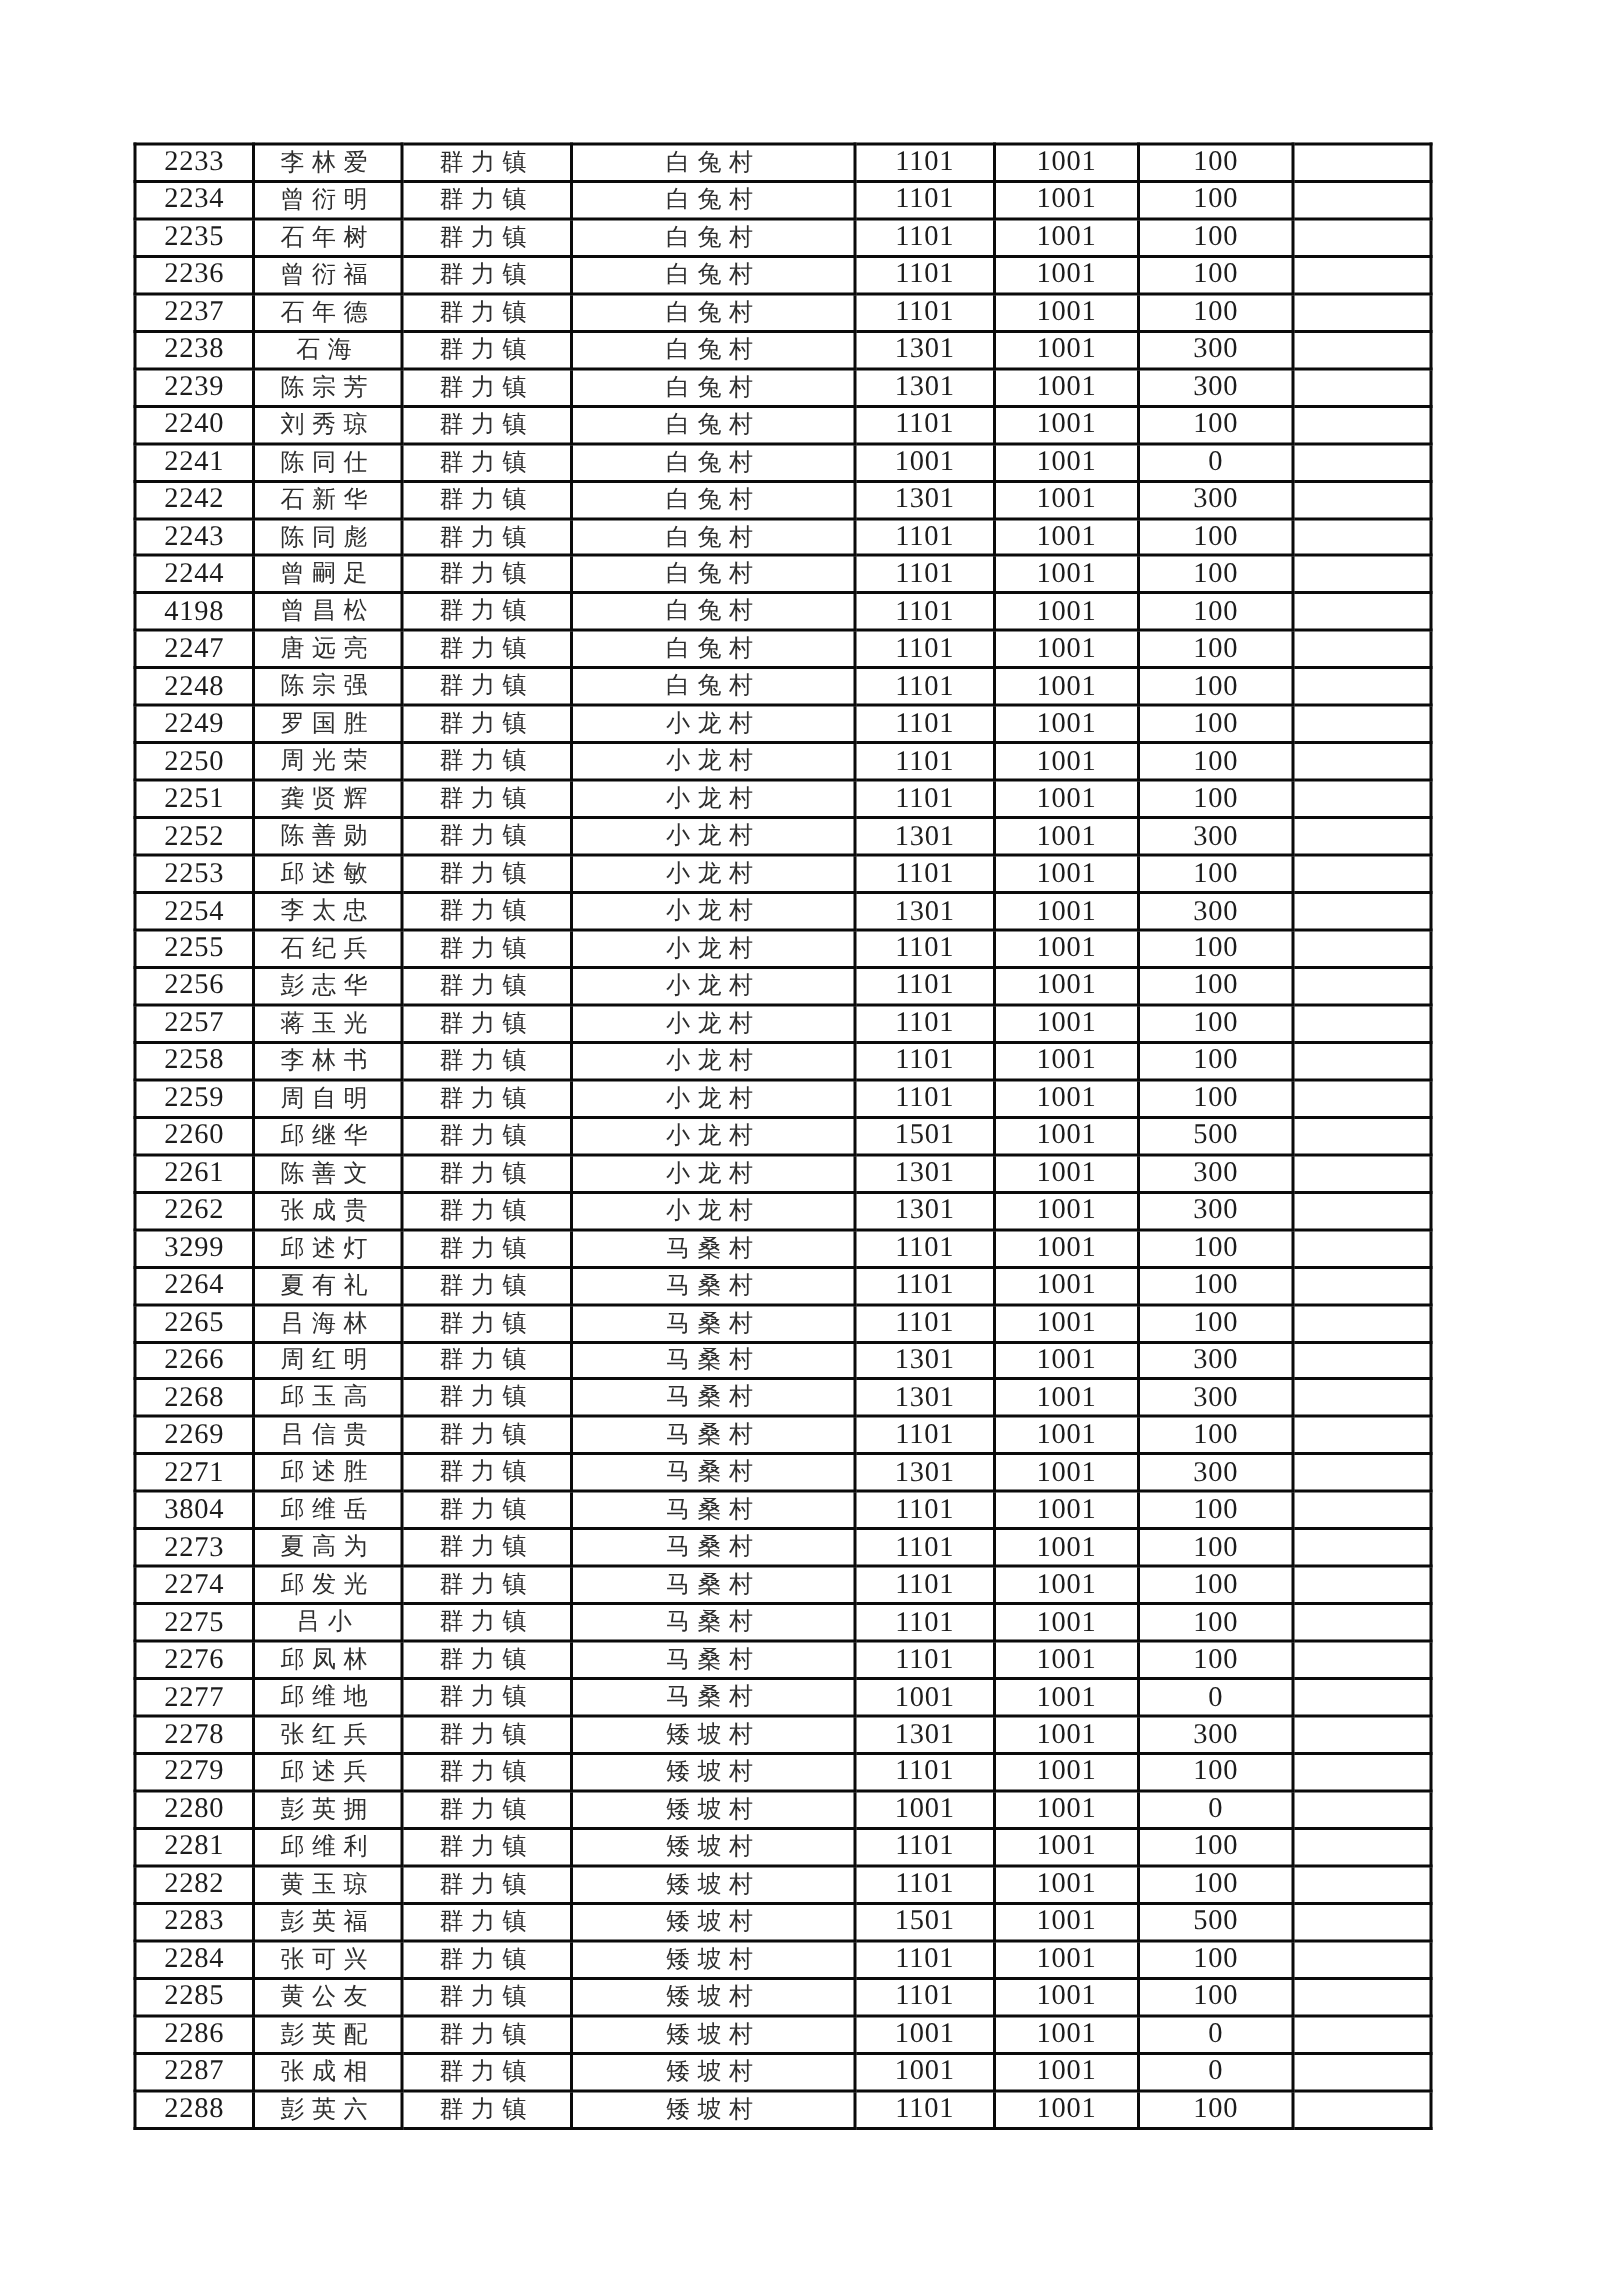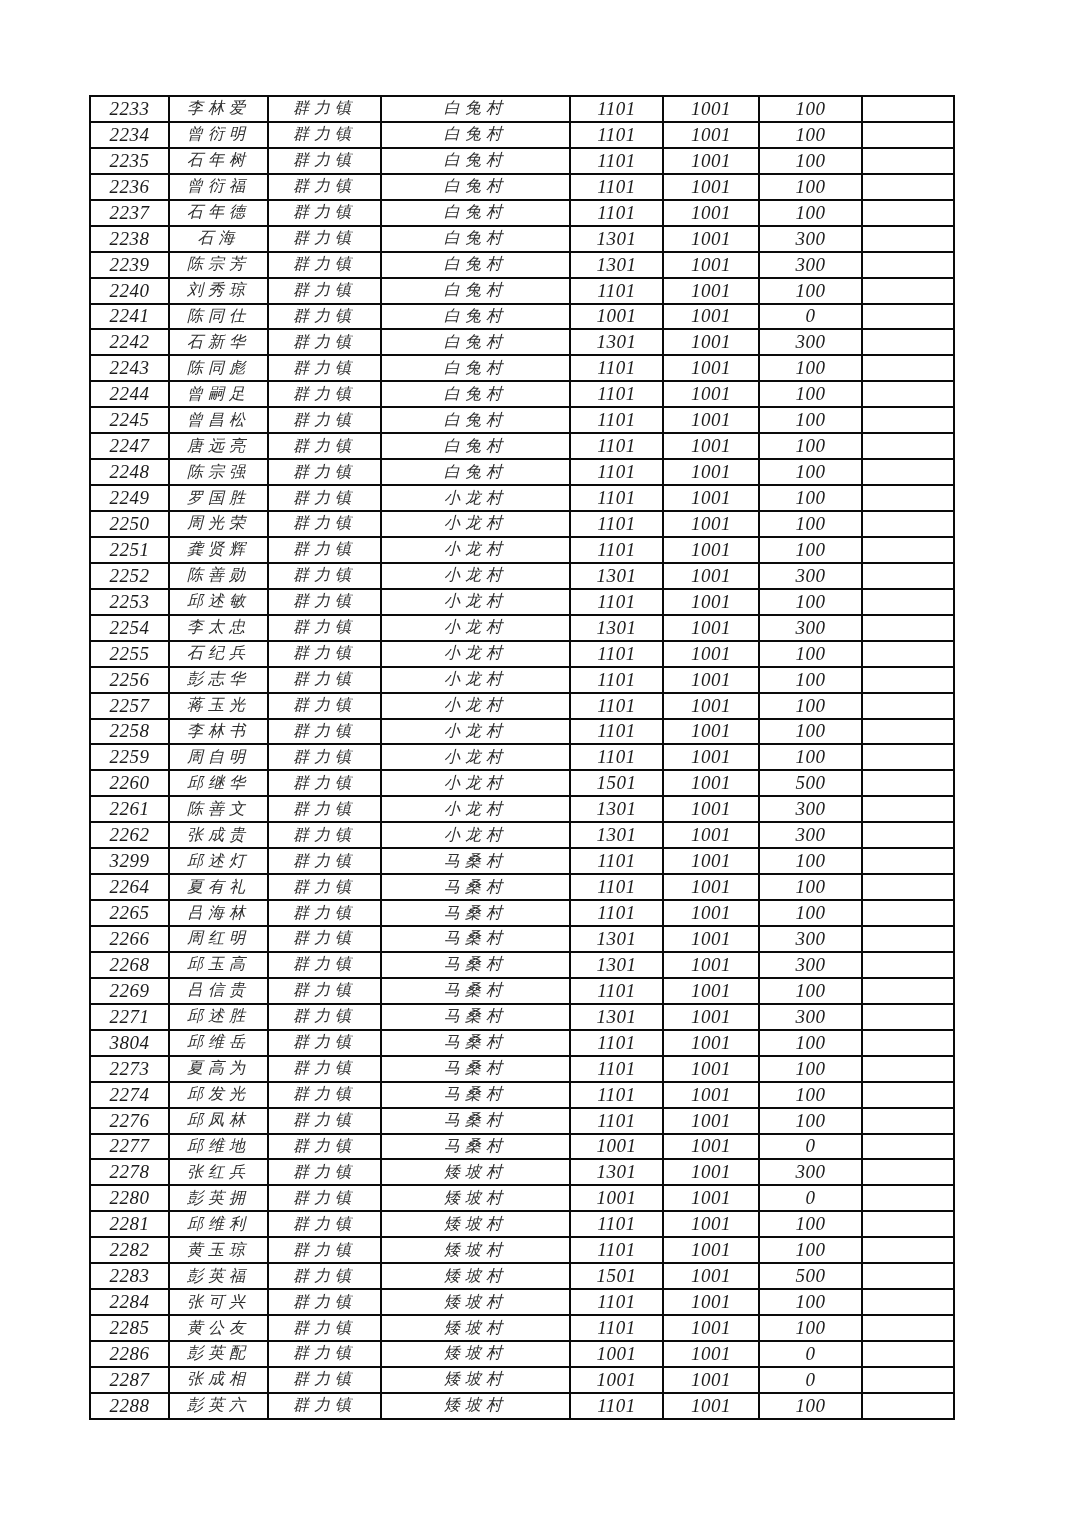--- a/index.html
+++ b/index.html
@@ -7,21 +7,20 @@
     padding: 0;
     background: #ffffff;
   }
   .page {
     position: relative;
     width: 1075px;
     height: 1519px;
     background: #ffffff;
     overflow: hidden;
     font-family: "Liberation Serif", "DejaVu Serif", serif;
-    font-style: italic;
   }
   table.roster {
     position: absolute;
     left: 89px;
     top: 95px;
     width: 864px;
     height: 1325px;
     border-collapse: collapse;
     table-layout: fixed;
   }
@@ -183,21 +182,21 @@
           <td class="num">2244</td>
           <td class="zh">曾嗣足</td>
           <td class="zh">群力镇</td>
           <td class="zh">白兔村</td>
           <td class="num">1101</td>
           <td class="num">1001</td>
           <td class="num">100</td>
           <td class="num"></td>
         </tr>
         <tr>
-          <td class="num">2245</td>
+          <td class="num">4198</td>
           <td class="zh">曾昌松</td>
           <td class="zh">群力镇</td>
           <td class="zh">白兔村</td>
           <td class="num">1101</td>
           <td class="num">1001</td>
           <td class="num">100</td>
           <td class="num"></td>
         </tr>
         <tr>
           <td class="num">2247</td>
@@ -453,20 +452,30 @@
           <td class="num">2274</td>
           <td class="zh">邱发光</td>
           <td class="zh">群力镇</td>
           <td class="zh">马桑村</td>
           <td class="num">1101</td>
           <td class="num">1001</td>
           <td class="num">100</td>
           <td class="num"></td>
         </tr>
         <tr>
+          <td class="num">2275</td>
+          <td class="zh">吕小</td>
+          <td class="zh">群力镇</td>
+          <td class="zh">马桑村</td>
+          <td class="num">1101</td>
+          <td class="num">1001</td>
+          <td class="num">100</td>
+          <td class="num"></td>
+        </tr>
+        <tr>
           <td class="num">2276</td>
           <td class="zh">邱凤林</td>
           <td class="zh">群力镇</td>
           <td class="zh">马桑村</td>
           <td class="num">1101</td>
           <td class="num">1001</td>
           <td class="num">100</td>
           <td class="num"></td>
         </tr>
         <tr>
@@ -480,20 +489,30 @@
           <td class="num"></td>
         </tr>
         <tr>
           <td class="num">2278</td>
           <td class="zh">张红兵</td>
           <td class="zh">群力镇</td>
           <td class="zh">矮坡村</td>
           <td class="num">1301</td>
           <td class="num">1001</td>
           <td class="num">300</td>
+          <td class="num"></td>
+        </tr>
+        <tr>
+          <td class="num">2279</td>
+          <td class="zh">邱述兵</td>
+          <td class="zh">群力镇</td>
+          <td class="zh">矮坡村</td>
+          <td class="num">1101</td>
+          <td class="num">1001</td>
+          <td class="num">100</td>
           <td class="num"></td>
         </tr>
         <tr>
           <td class="num">2280</td>
           <td class="zh">彭英拥</td>
           <td class="zh">群力镇</td>
           <td class="zh">矮坡村</td>
           <td class="num">1001</td>
           <td class="num">1001</td>
           <td class="num">0</td>

